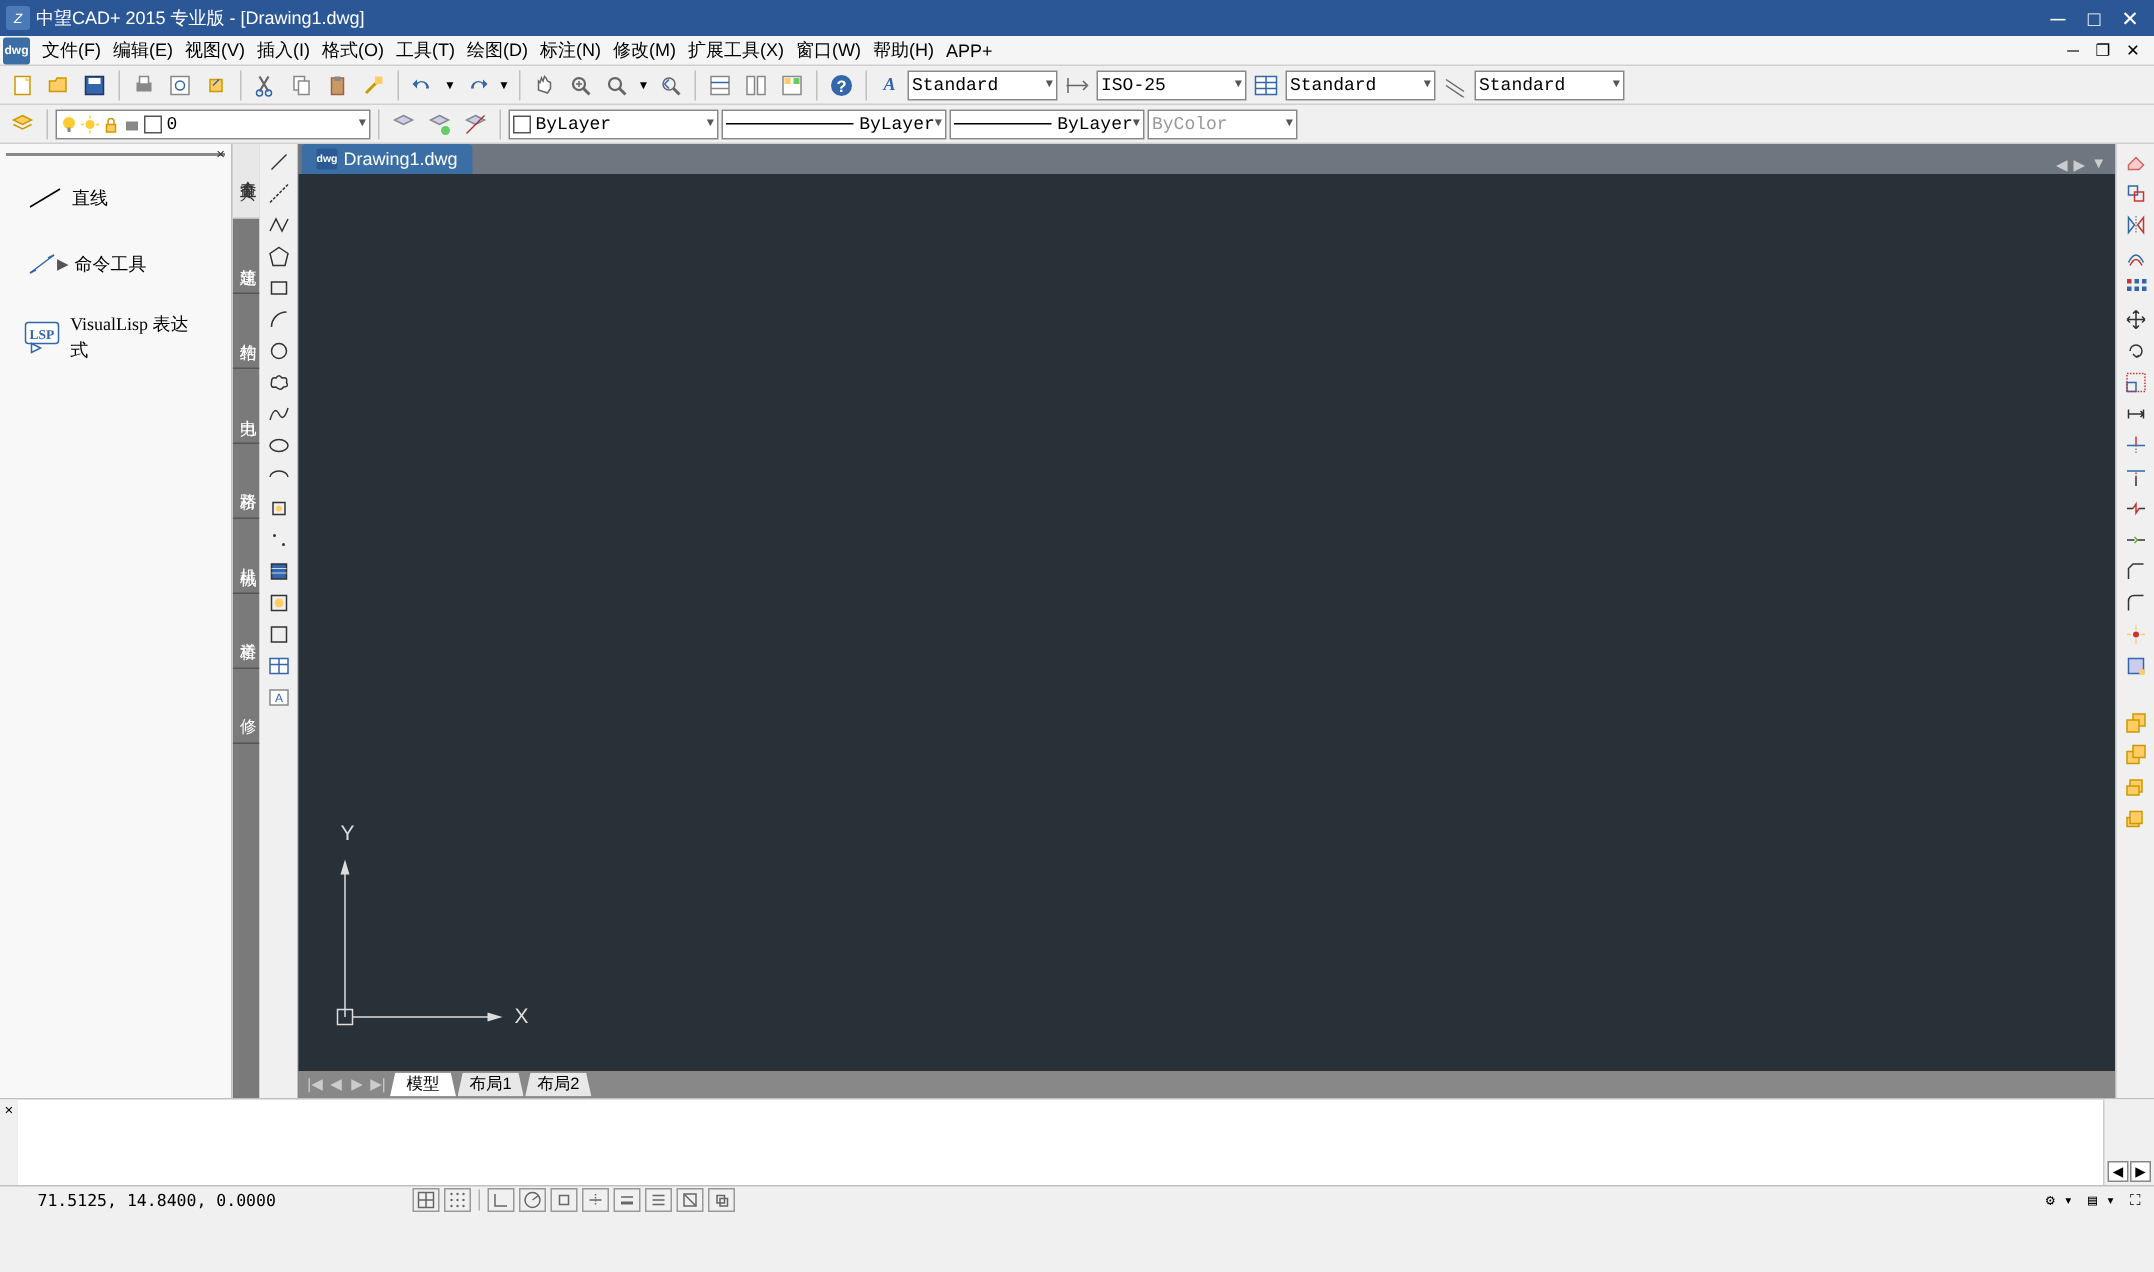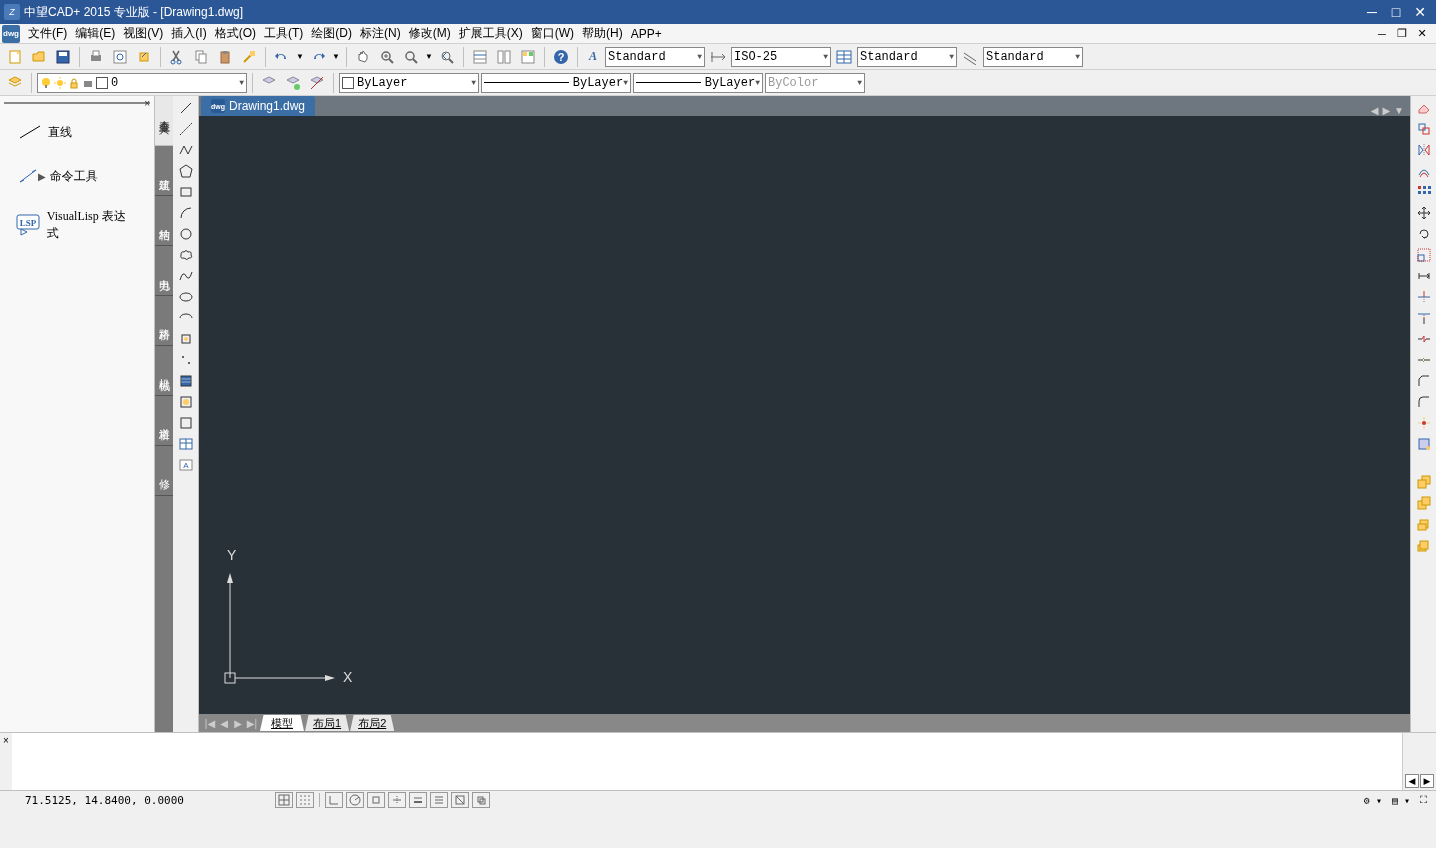--- a/index.html
+++ b/index.html
@@ -44,21 +44,21 @@
 .doc-tab { height: 20px; background:#3a6ea5; color:#ffffff; padding: 2px 10px; display:flex; align-items:center; gap:4px; font-size:12px; border-top-left-radius:3px; border-top-right-radius:3px; margin-left:2px;}
 .doc-tab .tab-icon { width:14px; height:14px; background:#2a5a95; border-radius:2px; display:flex;align-items:center;justify-content:center;font-size:7px;font-weight:bold;}
 .doc-tab-nav { margin-left:auto; padding:0 6px; color:#ccc; font-size:10px; display:flex; gap:4px;}
 .doc-tab-nav span { cursor:pointer; }
 
 .canvas { flex:1; background:#293138; position:relative; }
 .ucs-icon { position:absolute; left:16px; bottom:16px; }
 
 .view-tabs { height: 18px; background:#888; display:flex; align-items:center; padding:0 4px;}
 .vt-btn { width:14px; height:14px; display:flex; align-items:center; justify-content:center; color:#ccc; cursor:pointer; font-size:10px;}
-.vt-tab { background:#e8e8e8; padding:0 8px; height:16px; font-size:11px; margin-left:1px; cursor:pointer; clip-path: polygon(8% 0, 92% 0, 100% 100%, 0 100%); min-width: 44px; text-align:center; line-height:16px;text-decoration:underline;}
+.vt-tab { background:#e8e8e8; padding:0 8px; height:16px; font-size:11px; margin-left:1px; cursor:pointer; clip-path: polygon(8% 0, 92% 0, 100% 100%, 0 100%); min-width: 44px; text-align:center; line-height:16px;}
 .vt-tab.active { background:#fff; }
 .vt-line { flex:1; height: 16px; }
 
 .right-tools { width:26px; background:#f0f0f0; border-left:1px solid #c0c0c0; padding:2px 0; display:flex; flex-direction:column; gap:1px;}
 .rtool { width:22px; height:20px; margin: 0 auto; display:flex; align-items:center; justify-content:center; cursor:pointer;}
 .rt-gap { height: 16px; }
 
 .cmd-panel { height: 58px; background:#fff; border-top:1px solid #c0c0c0; display:flex; }
 .cmd-close { width:12px; background:#f0f0f0; display:flex; align-items:flex-start; justify-content:center; font-size:10px; padding-top:2px; }
 .cmd-text { flex:1; padding: 2px 6px; font-size:12px; font-family: "SimSun", monospace; display:flex; flex-direction:column; }

